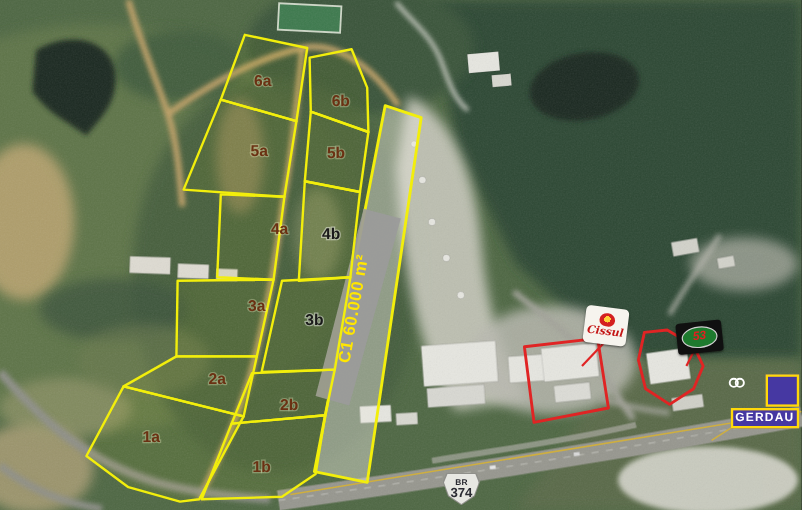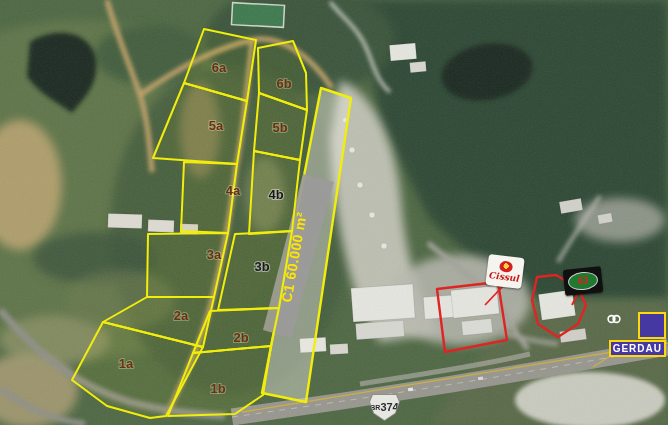--- a/index.html
+++ b/index.html
@@ -35,21 +35,21 @@
   .text-53{font:italic 700 10px "Liberation Sans",sans-serif;color:var(--lot53-red,#e02020);line-height:10px;}
   .gerdau{position:absolute;left:606px;top:312px;width:60px;display:flex;flex-direction:column;align-items:flex-end;}
   .gerdau-box{width:24px;height:23px;background:var(--gerdau-purple,#4638a2);
     border:2px solid var(--gerdau-yellow,#ffd80a);display:flex;align-items:center;justify-content:center;}
   .gerdau-label{margin-top:1px;background:var(--gerdau-purple,#4638a2);border:2px solid var(--gerdau-yellow,#ffd80a);
     color:#fff;font:700 10px "Liberation Sans",sans-serif;letter-spacing:1px;padding:0 2px;line-height:13px;}
   .shield{position:absolute;left:369px;top:394px;width:31px;height:27px;
     clip-path:polygon(10% 0,90% 0,100% 28%,86% 72%,50% 100%,14% 72%,0 28%);background:#8f8f8a;}
   .shield-inner{position:absolute;left:1px;top:1px;right:1px;bottom:1px;
     clip-path:polygon(10% 0,90% 0,100% 28%,86% 72%,50% 100%,14% 72%,0 28%);background:#e7e7e2;
-    display:flex;flex-direction:row;align-items:center;justify-content:center;color:#2b2b33;}
+    display:flex;flex-direction:column;align-items:center;justify-content:center;color:#2b2b33;}
   .shield-br{font:700 7px "Liberation Sans",sans-serif;line-height:7px;}
   .shield-num{font:700 11px "Liberation Sans",sans-serif;line-height:11px;}
 </style>
 </head>
 <body>
 
 <div class="stage">
 
   <svg width="668" height="425" viewBox="0 0 668 425">
     <defs>

